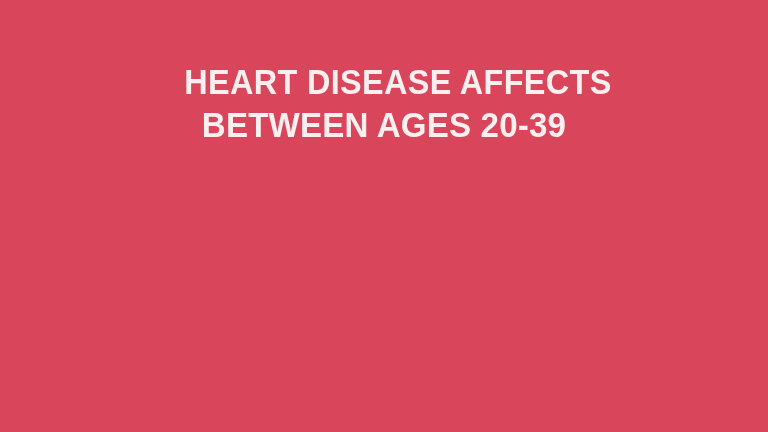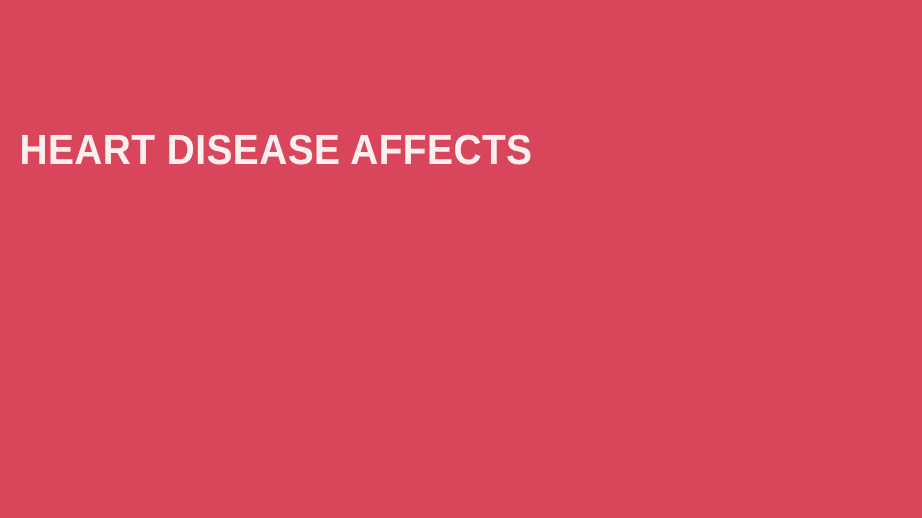--- a/index.html
+++ b/index.html
@@ -23,23 +23,22 @@
     background: #d9455a;
   }
 
   #text-block {
     position: absolute;
     left: 0;
     top: 0;
     width: 768px;
     padding-top: 62px;
     display: flex;
-    flex-direction: row;
+    flex-direction: column;
     align-items: center;
-    margin-top: 44px;
   }
 
   .line-inner {
     width: 432px;
     text-align: center;
   }
 
   
   #headline-kicker {
     display: block;
@@ -92,16 +91,19 @@
 
 <div id="stat-card">
 
   <div id="text-block">
 
     <div class="line-inner">
       <span id="headline-kicker">HEART DISEASE AFFECTS</span>
     </div>
 
 
+    <div class="line-inner">
+      <span id="headline-qualifier">BETWEEN AGES 20-39</span>
+    </div>
 
   </div>
 
 </div>
 
 </body></html>

